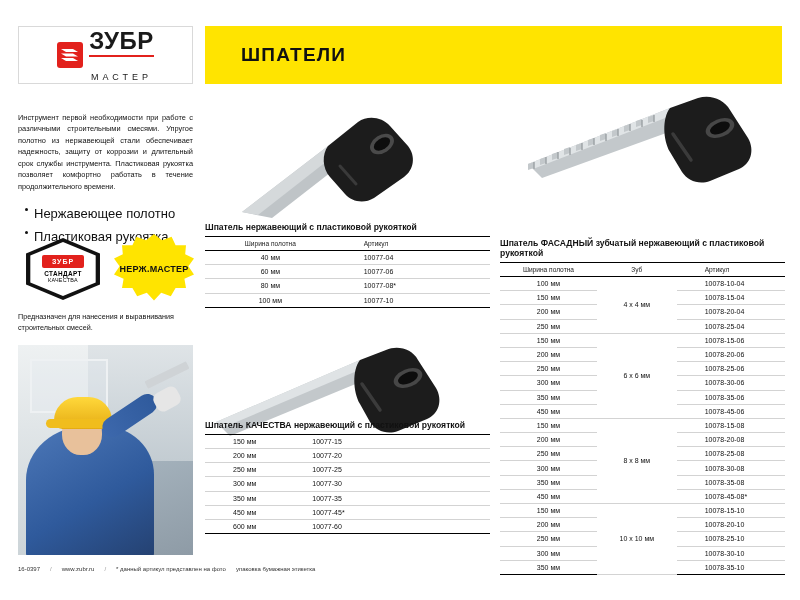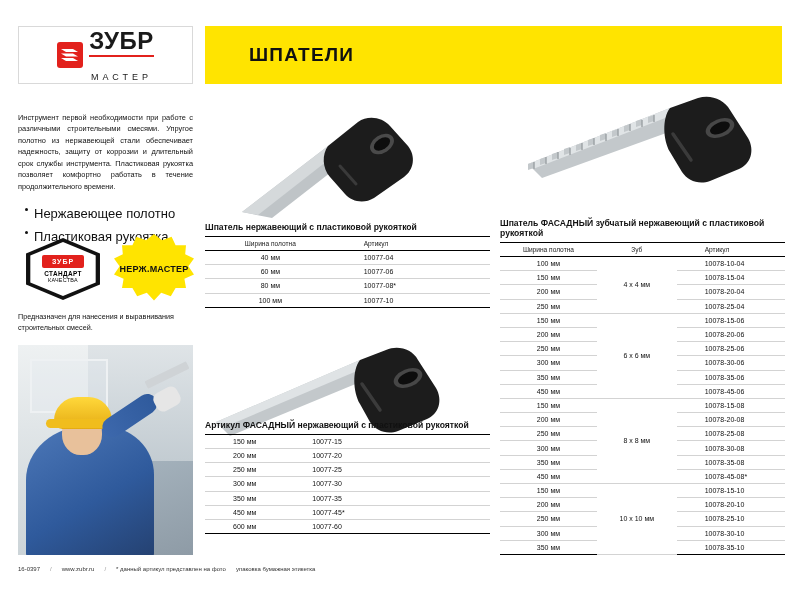--- a/index.html
+++ b/index.html
@@ -35,21 +35,21 @@
     font-size:9px; letter-spacing:4px; color:#1a1a1a; margin-top:16px; text-align:center;
   }
   .logo-rule { height:2px; background:#e2211c; margin:2px 0 1px; }
 
   .title-bar {
     position:absolute; left:205px; top:26px; width:577px; height:58px;
     background:#ffe400;
     display:flex; align-items:center;
   }
   .title-bar h1 {
-    margin:8px; padding-left:36px;
+    margin:0; padding-left:36px;
     font-size:19px; font-weight:bold; letter-spacing:1.2px; color:#111;
   }
 
   
   .intro {
     position:absolute; left:18px; top:112px; width:175px;
     font-size:7.4px; line-height:1.55; text-align:justify; color:#111;
   }
   .bullets {
     position:absolute; left:18px; top:197px; width:175px;
@@ -146,21 +146,21 @@
   }
 
   .footer {
     position:absolute; left:18px; top:566px; width:440px;
     font-size:6px; color:#333; display:flex; gap:10px; align-items:center;
   }
   .footer .sep { color:#999; }
 
   
   .mid { position:absolute; left:205px; top:96px; width:285px; }
-  .right { position:absolute; left:500px; top:92px; width:285px; }
+  .right { position:absolute; left:500px; top:112px; width:285px; }
 
   .sect-title {
     font-size:8.6px; font-weight:bold; color:#111; margin:0 0 4px;
   }
   .tbl {
     width:100%; border-collapse:collapse; font-size:7px; color:#111;
   }
   .tbl th {
     font-weight:normal; font-size:6.6px; color:#222;
     border-top:1px solid #000; border-bottom:1px solid #000;
@@ -339,21 +339,21 @@
           <td class="col-art">10077-08*</td>
         </tr>
         <tr>
           <td>100 мм</td>
           <td class="col-art">10077-10</td>
         </tr>
       </tbody>
     </table>
 
     <div style="height:112px"></div>
-    <div class="sect-title">Артикул ФАСАДНЫЙ нержавеющий с пластиковой рукояткой</div>
+    <div class="sect-title">Шпатель КАЧЕСТВА нержавеющий с пластиковой рукояткой</div>
     <table class="tbl">
       <tbody>
         <tr style="border-top:1px solid #000">
           <td>150 мм</td>
           <td class="col-art">10077-15</td>
         </tr>
         <tr>
           <td>200 мм</td>
           <td class="col-art">10077-20</td>
         </tr>

